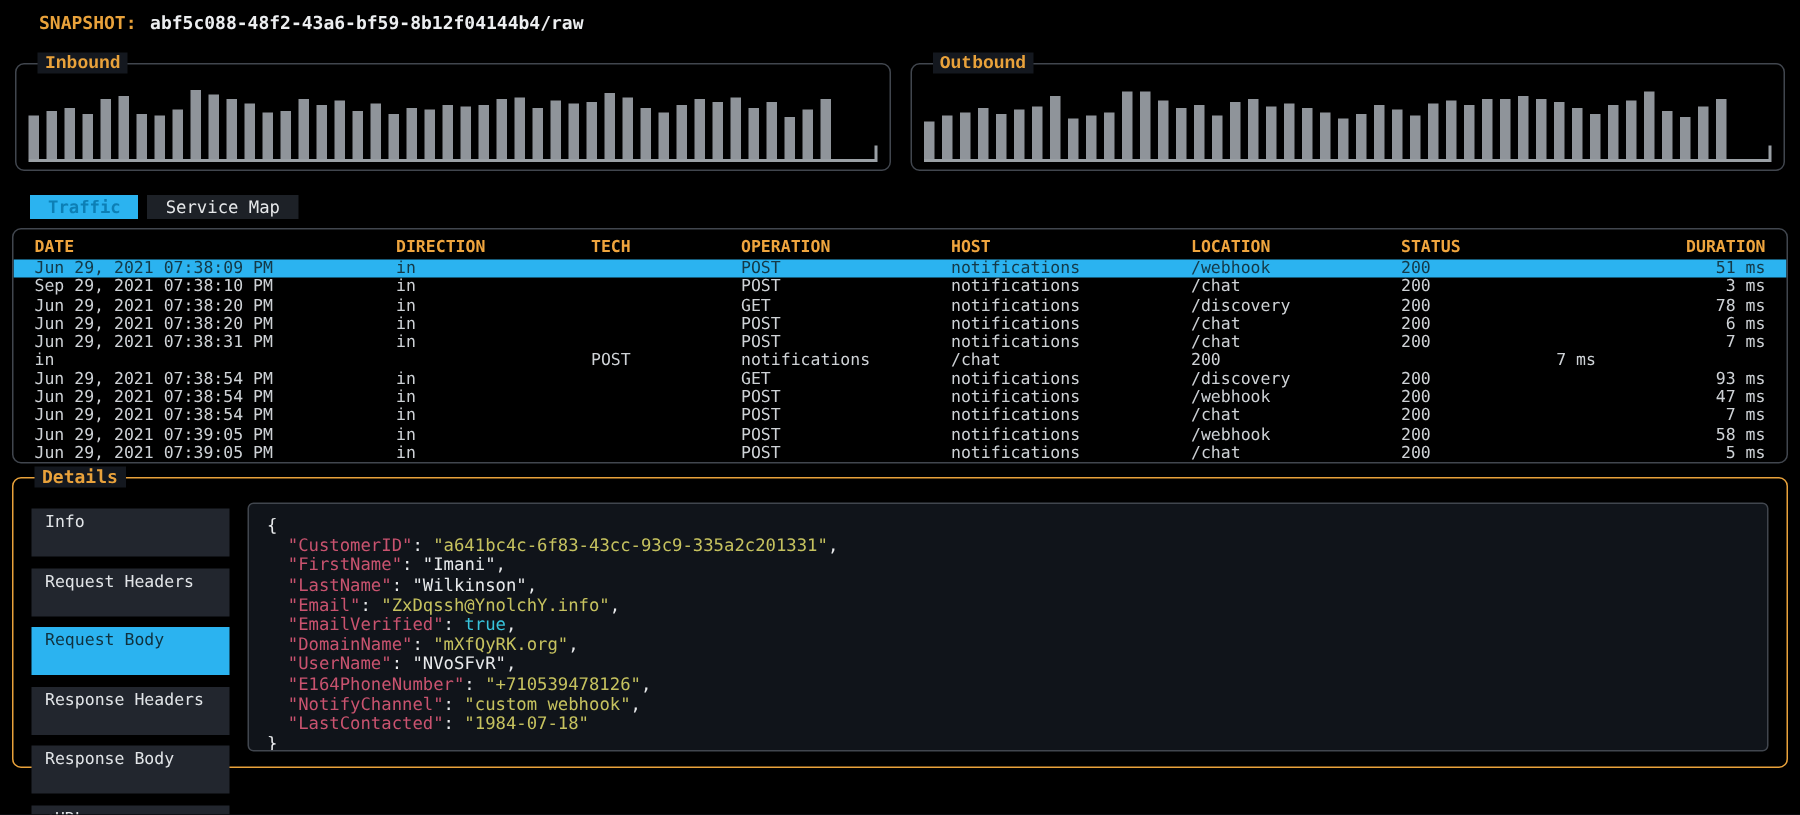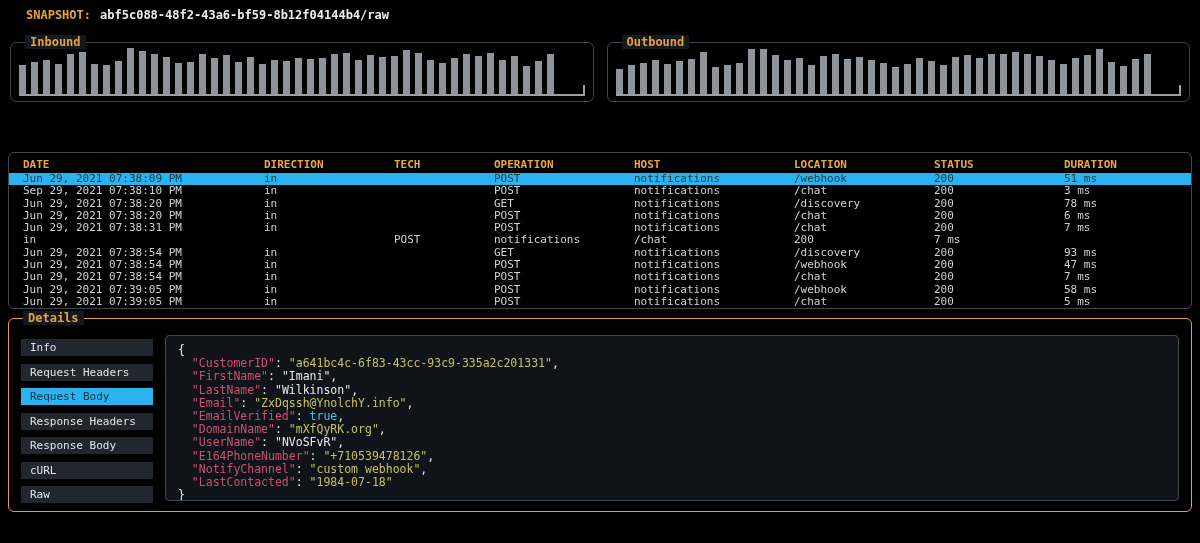--- a/index.html
+++ b/index.html
@@ -6,21 +6,21 @@
   html,body { background:#14181f; }
   .window {
     position:relative; width:1200px; height:543px; overflow:hidden;
     background:#000000; font-family:"DejaVu Sans Mono", monospace;
   }
   
   .snap { position:absolute; top:8px; left:26px; font-size:12px; font-weight:bold; }
   .snap .lbl { color:#e9a23b; }
   .snap .val { color:#eceef0; margin-left:9px; }
   
-  .charts { position:absolute; top:42px; left:10px; right:10px; height:60px; display:flex; gap:13px; }
+  .charts { position:absolute; top:42px; left:10px; right:10px; height:72px; display:flex; gap:13px;font-family:Liberation Mono, monospace; }
   .chart-panel { flex:1; position:relative; border:1px solid #41464e; border-radius:6px; }
   .chart-title { position:absolute; top:-8px; left:14px; background:#14181f; padding:0 5px;
     color:#e9a23b; font-weight:bold; font-size:12px; }
   .bars { position:absolute; left:8px; right:8px; bottom:5px; height:52px;
     display:flex; align-items:flex-end; gap:5px; border-bottom:2px solid #9aa0a5; }
   .bar { width:7px; background:#8f949a; flex:0 0 auto; }
   .axis-tick { width:2px; height:9px; background:#9aa0a5; margin-left:auto; }
   
   .tab-bar { position:absolute; top:130px; left:20px; display:flex; gap:6px; }
   .tab { height:16px; line-height:16px; padding:0 12px; font-size:11.5px;
@@ -28,29 +28,29 @@
   .tab.active { background:#2bb3f0; color:#0d7fb5; font-weight:bold; }
   
   .table-panel { position:absolute; top:152px; left:8px; right:8px; height:157px;
     border:1px solid #41464e; border-radius:6px; padding-top:5px; overflow:hidden; }
   .thead, .trow { display:grid; padding:0 14px;
     grid-template-columns:241px 130px 100px 140px 160px 140px 130px 1fr; }
   .thead { height:15px; line-height:14px; font-size:11px; font-weight:bold; color:#efa53e; }
   .trow { height:12.3px; line-height:12.5px; font-size:11px; color:#ced2d6; }
   .trow.selected { background:#2bb3f0; color:#143947; }
   .cell { overflow:hidden; white-space:nowrap; }
-  .col7 { }
+  .col7 { text-align:right; }
   
   .details-panel { position:absolute; top:318px; left:8px; right:8px; height:194px;
     border:1px solid #e9a23b; border-radius:6px; }
   .details-title { position:absolute; top:-8px; left:14px; background:#14181f; padding:0 5px;
     color:#e9a23b; font-weight:bold; font-size:12px; }
   .details-menu { position:absolute; left:12px; top:20px; width:132px;
     display:flex; flex-direction:column; gap:7.5px; }
-  .mbtn { height:17px; line-height:17px; padding-left:9px; font-size:11px;
+  .mbtn { height:32px; line-height:17px; padding-left:9px; font-size:11px;
     background:#22262e; color:#e2e5e8; cursor:default; }
   .mbtn.active { background:#2bb3f0; color:#10313e; }
   .json-box { position:absolute; left:156px; top:16px; right:12px; bottom:10px;
     border:1px solid #41464e; border-radius:4px; background:#10141a;
     padding:8px 0 0 12px; overflow:hidden; }
   .jline { font-size:11.5px; line-height:13.2px; white-space:pre; }
   .t-p { color:#e8eaec; } .t-k { color:#c9536f; } .t-s { color:#c6c25f; }
   .t-w { color:#e8eaec; } .t-b { color:#38c4dc; }
   
   .footer { position:absolute; bottom:4px; left:0; width:100%; text-align:center;
@@ -164,20 +164,24 @@
           <div class="bar" style="height: 45px;"></div>
           <div class="bar" style="height: 32px;"></div>
           <div class="bar" style="height: 28px;"></div>
           <div class="bar" style="height: 35px;"></div>
           <div class="bar" style="height: 40px;"></div>
           <div class="axis-tick"></div>
         </div>
     </div>
   </div>
 
+  <div class="tab-bar">
+      <div class="tab active">Traffic</div>
+      <div class="tab">Service Map</div>
+    </div>
 
   <div class="table-panel">
     <div class="thead">
         <div class="cell col0">DATE</div>
         <div class="cell col1">DIRECTION</div>
         <div class="cell col2">TECH</div>
         <div class="cell col3">OPERATION</div>
         <div class="cell col4">HOST</div>
         <div class="cell col5">LOCATION</div>
         <div class="cell col6">STATUS</div>

